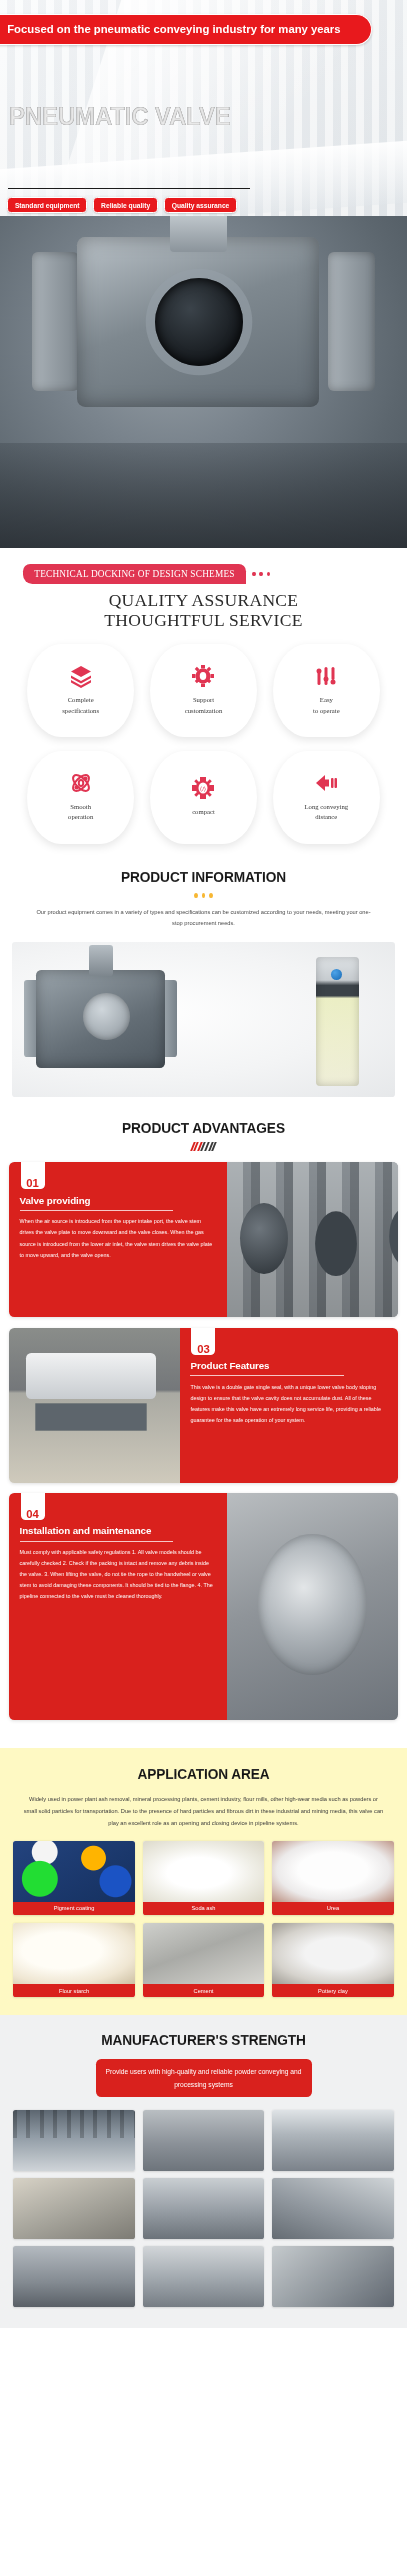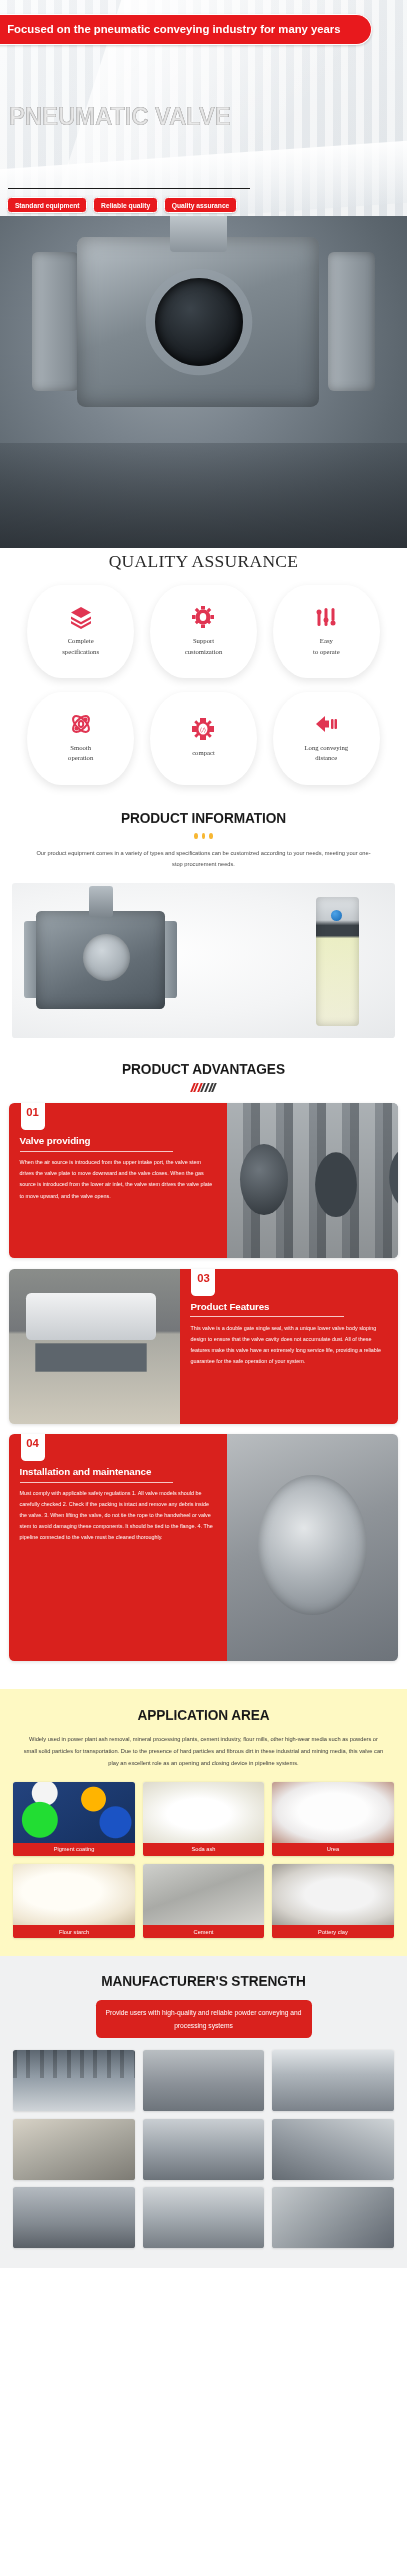--- a/index.html
+++ b/index.html
@@ -190,21 +190,21 @@
     box-shadow:0 1px 3.6px rgba(0,0,0,.13); min-height:155px;
   }
   .adv-text {
     background:#d9211d; color:#fff; padding:9.3px 10.3px 11.3px; width:56%;
     position:relative;
   }
   .adv-num {
     width:24px; height:27px; background:#fff; color:#d9211d;
     border-radius:0 0 4.6px 4.6px; font-size:11.3px; font-weight:bold;
     display:flex; align-items:flex-end; justify-content:center;
-    padding-bottom:12px; margin:-9.3px 0 5.2px 1px;
+    padding-bottom:0; margin:-9.3px 0 5.2px 1px;
   }
   .adv-h { font-size:9.8px; font-weight:bold; margin-bottom:4.6px; letter-spacing:-0.1px; }
   .adv-line { width:78%; height:0.5px; background:rgba(255,255,255,.75); margin-bottom:5.7px; }
   .adv-body { font-size:5.4px; line-height:2.05; }
   .adv-img { width:44%; position:relative; overflow:hidden; }
 
   .img-valves {
     position:absolute; inset:0;
     background:
       linear-gradient(180deg, rgba(0,0,0,.12), rgba(0,0,0,.28)),
@@ -307,23 +307,32 @@
       <div class="hv-flangeL"></div>
       <div class="hv-flangeR"></div>
       <div class="hv-body"></div>
       <div class="hv-top"></div>
       <div class="hv-bore"></div>
       <div class="hv-base"></div>
     </div>
   </section>
 
   <section class="section">
+    <div class="qa-banner-wrap">
+      <div class="qa-banner">TECHNICAL DOCKING OF DESIGN SCHEMES</div>
+      <span class="qa-dots">
+          <i></i>
+          <i></i>
+          <i></i>
+        </span>
+    </div>
 
     <div class="qa-heads">
       <h2>QUALITY ASSURANCE</h2>
+      <h2>THOUGHTFUL SERVICE</h2>
     </div>
 
     <div class="feat-grid">
 
       <div class="feat-card">
         <svg class="feat-icon" viewBox="0 0 48 48">
           <path d="M24 4 44 15 24 26 4 15Z" fill="#e03552"></path>
           <path d="M4 23 24 34 44 23 44 28 24 39 4 28Z" fill="#e03552"></path>
           <path d="M4 32 24 43 44 32 44 37 24 48 4 37Z" fill="#e03552"></path>
         </svg>

